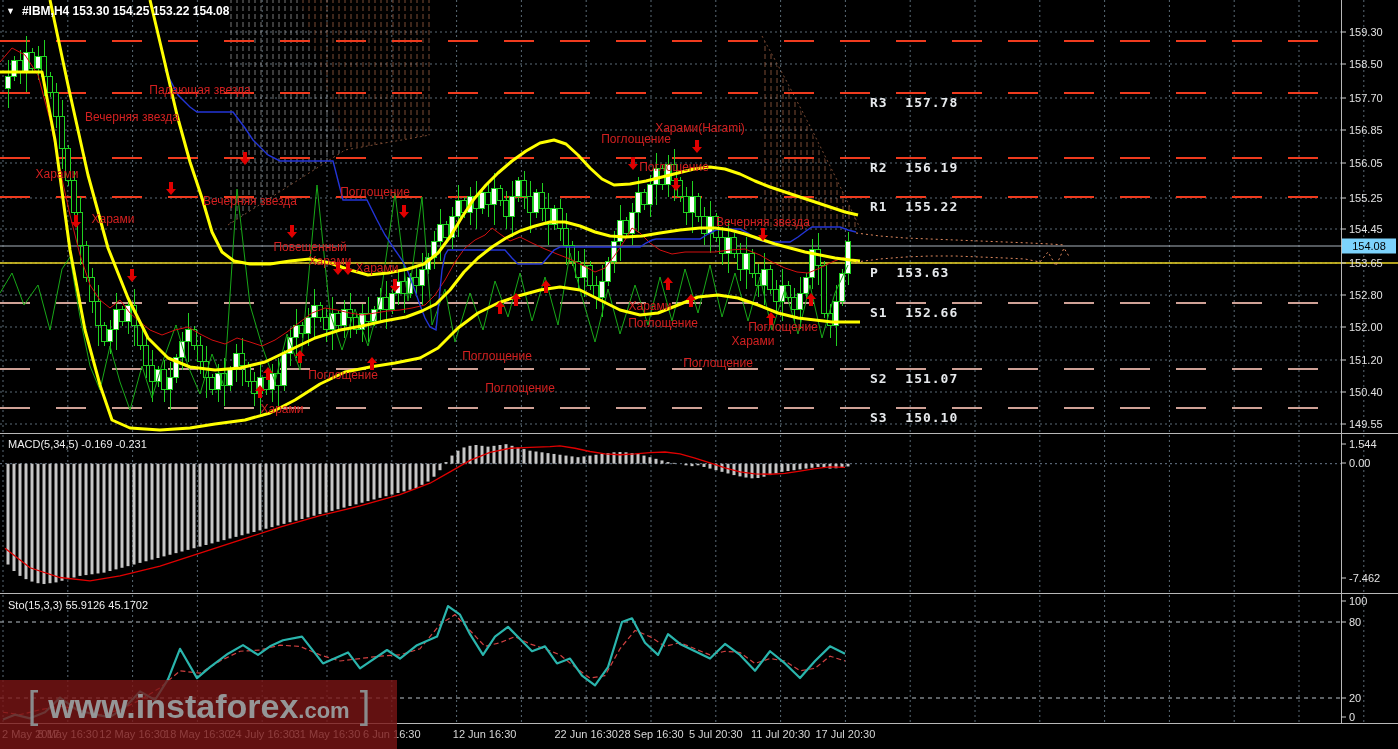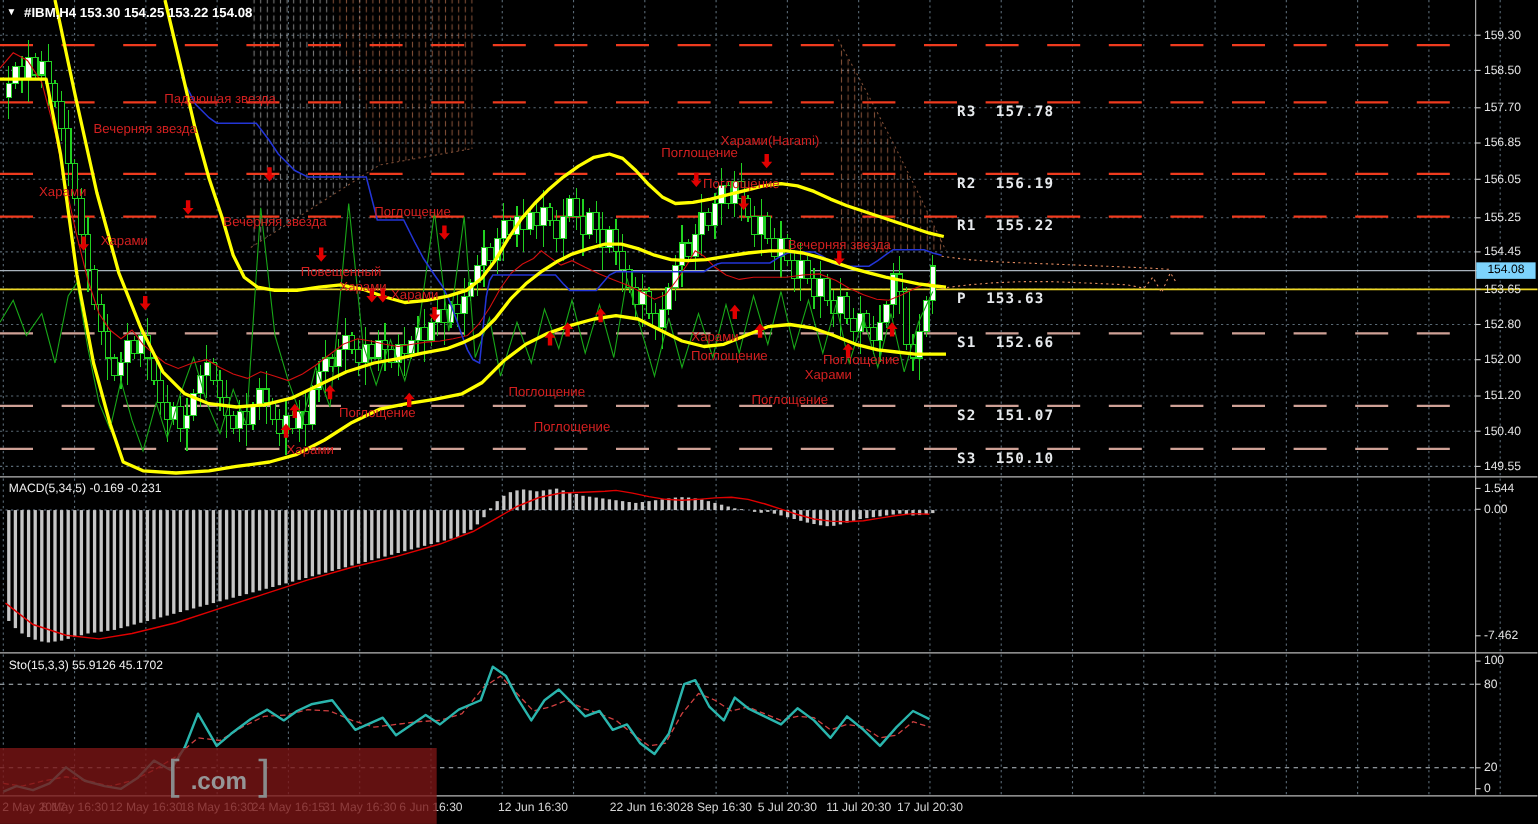--- a/index.html
+++ b/index.html
@@ -614,21 +614,21 @@
       <div class="lbl scale-lbl" style="top: 463px;">0.00</div>
       <div class="lbl scale-lbl" style="top: 578px;">-7.462</div>
       <div class="lbl scale-lbl" style="top: 601px;">100</div>
       <div class="lbl scale-lbl" style="top: 622px;">80</div>
       <div class="lbl scale-lbl" style="top: 698px;">20</div>
       <div class="lbl scale-lbl" style="top: 717px;">0</div>
       <div class="lbl time-lbl first" style="left: 2px;">2 May 2017</div>
       <div class="lbl time-lbl" style="left: 67.8px;">8 May 16:30</div>
       <div class="lbl time-lbl" style="left: 132.6px;">12 May 16:30</div>
       <div class="lbl time-lbl" style="left: 197.4px;">18 May 16:30</div>
-      <div class="lbl time-lbl" style="left: 262.2px;">24 May 16:15</div>
+      <div class="lbl time-lbl" style="left: 262.2px;">24 July 16:30</div>
       <div class="lbl time-lbl" style="left: 327px;">31 May 16:30</div>
       <div class="lbl time-lbl" style="left: 391.8px;">6 Jun 16:30</div>
       <div class="lbl time-lbl" style="left: 456.6px; margin-left: 28px;">12 Jun 16:30</div>
       <div class="lbl time-lbl" style="left: 521.4px; margin-top: 45px;">16 Jun 16:30</div>
       <div class="lbl time-lbl" style="left: 586.2px;">22 Jun 16:30</div>
       <div class="lbl time-lbl" style="left: 651px;">28 Sep 16:30</div>
       <div class="lbl time-lbl" style="left: 715.8px;">5 Jul 20:30</div>
       <div class="lbl time-lbl" style="left: 780.6px;">11 Jul 20:30</div>
       <div class="lbl time-lbl" style="left: 845.4px;">17 Jul 20:30</div>
       <div class="lbl pivot-lbl" style="left: 870px; top: 102px;">R3&nbsp;&nbsp;157.78</div>
@@ -666,18 +666,19 @@
     <span id="dropdown-icon">▼</span>
     <span id="title-text">#IBM,H4  153.30 154.25 153.22 154.08</span>
   </div>
 
   <div id="macd-label" class="lbl">MACD(5,34,5) -0.169 -0.231</div>
   <div id="sto-label" class="lbl">Sto(15,3,3) 55.9126 45.1702</div>
 
   <div id="wm-overlay"></div>
   <div id="wm-text">
     <span class="br">[</span>
+    <span class="dom">www.instaforex</span>
     <span class="tld">.com</span>
     <span class="br">]</span>
   </div>
 
   <div id="cur-price-tag" style="top: 246px;">154.08</div>
 </div>
 
 </body></html>

